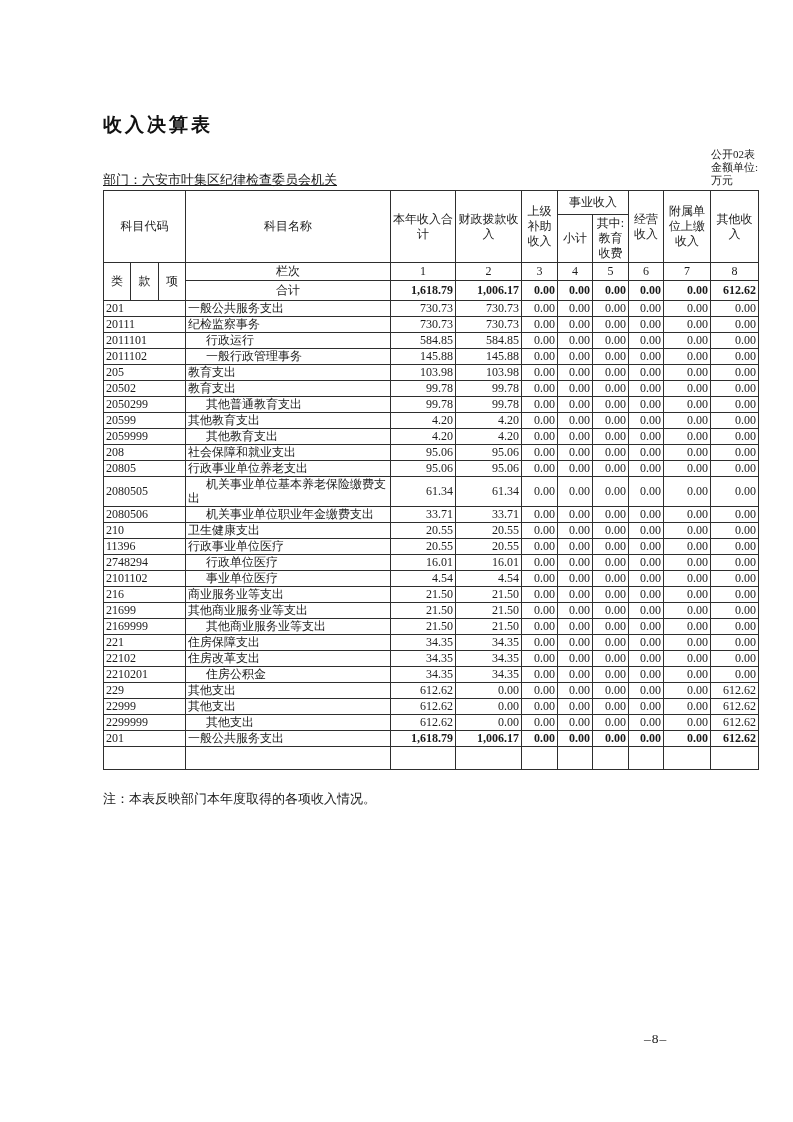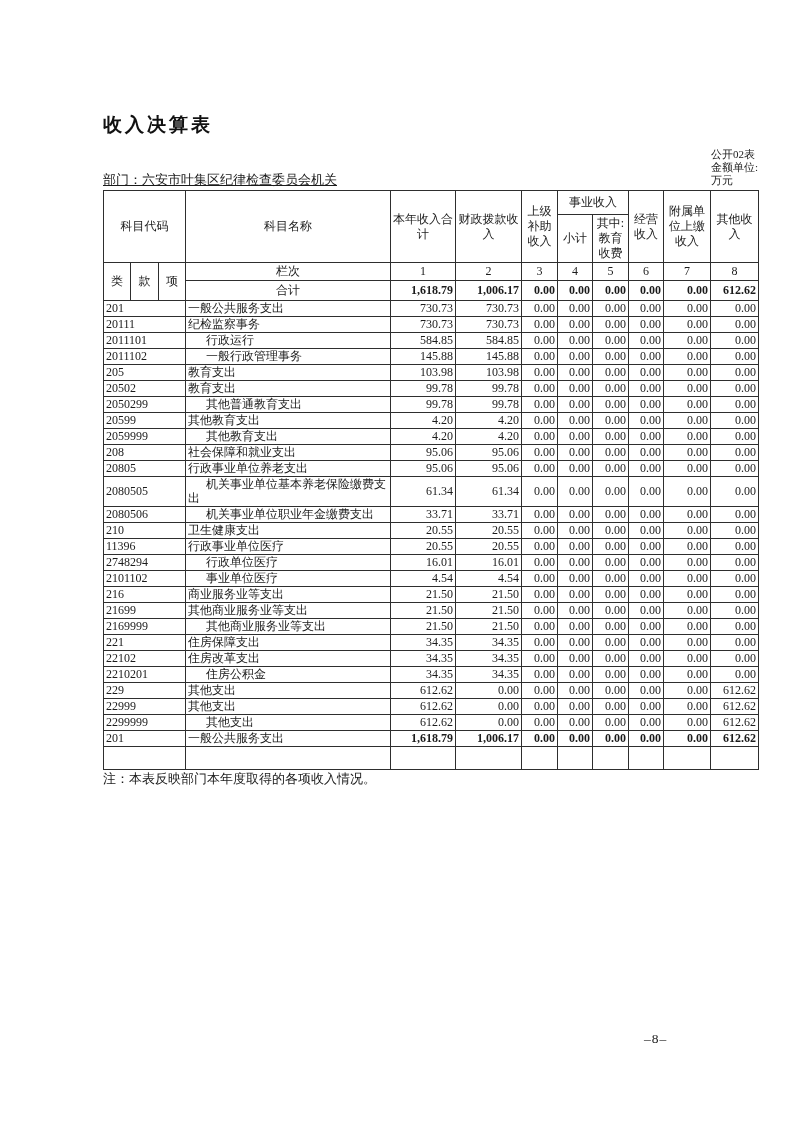--- a/index.html
+++ b/index.html
@@ -51,21 +51,21 @@
   tr.h-b { height: 48px; }
   tr.h-c { height: 18px; }
   tr.h-d { height: 20px; }
   tr.data { height: 15px; }
   tr.empty-row { height: 23px; }
   .c-code { text-align: left; }
   .c-name { text-align: left; line-height: 1.2; }
   .c-name.indent { text-indent: 1.5em; }
   .c-val { text-align: right; padding-right: 3px; white-space: nowrap; }
   tr.bold-row .c-val, tr.h-d .c-val { font-weight: bold; font-family: Liberation Serif, serif; }
-  .note { margin-top: 0; font-size: 13px; }
+  .note { margin-top: 20px; font-size: 13px; }
   .page-num {
     position: absolute;
     left: 644px; top: 1031px;
     font-size: 13.5px;
     letter-spacing: 1px;
   }
 </style>
 </head>
 <body>
 

